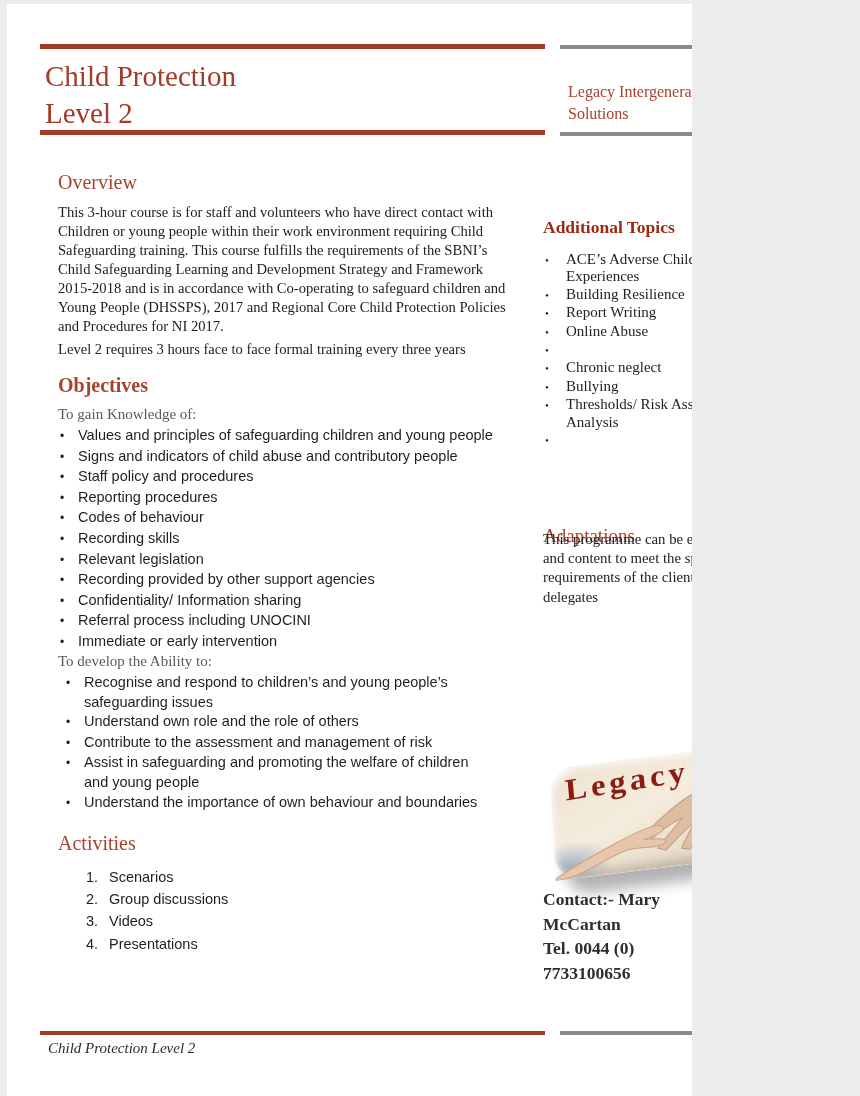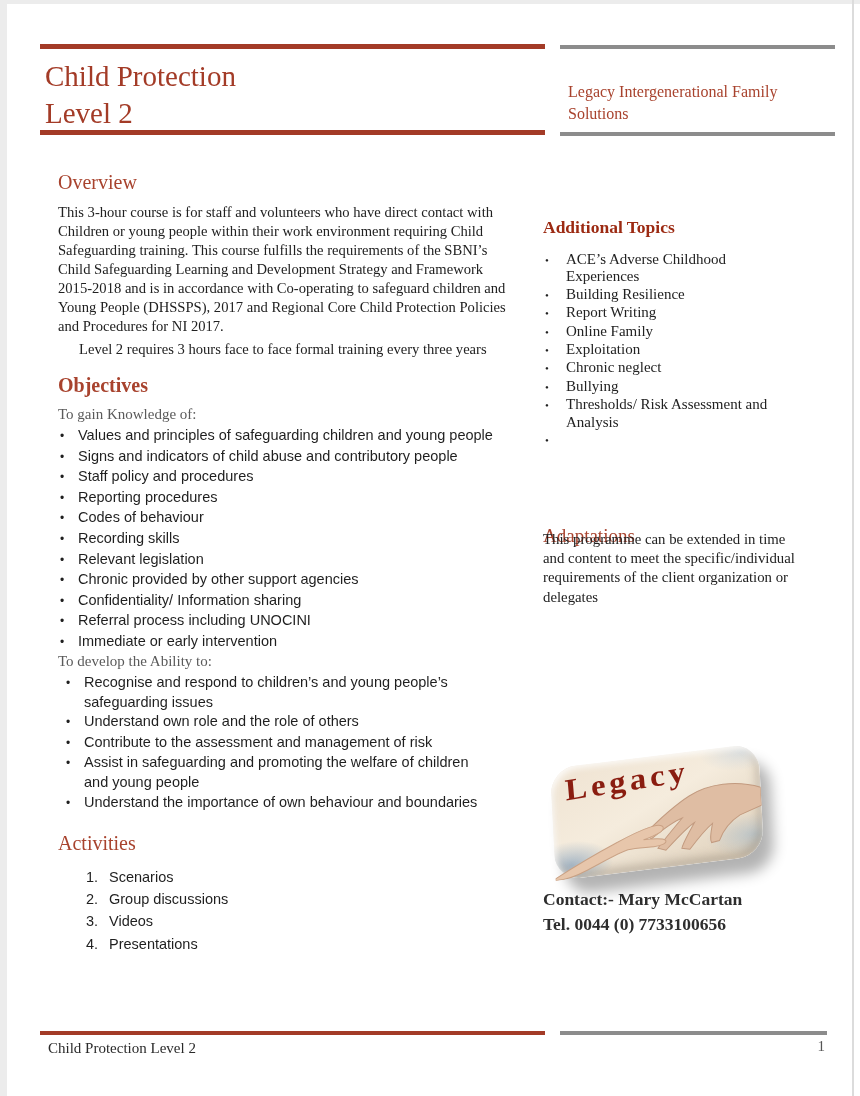--- a/index.html
+++ b/index.html
@@ -1,18 +1,18 @@
 <!DOCTYPE html>
 <html><head>
 <meta charset="utf-8">
 <style>
   * { margin:0; padding:0; box-sizing:border-box; }
   html,body { width:860px; height:1096px; }
   body { background:#ececec; font-family:"Liberation Serif", serif; }
-  .page { position:absolute; left:0; top:0; width:860px; height:1096px; background:#ffffff; overflow:hidden; }
+  .page { position:absolute; left:0; top:0; width:692px; height:1096px; background:#ffffff; overflow:hidden; }
   .edge-left  { position:absolute; left:0; top:0; width:7px; height:1096px; background:#ececec; }
   .edge-top   { position:absolute; left:0; top:0; width:860px; height:4px; background:#ececec; }
   .edge-right { position:absolute; left:852px; top:0; width:2px; height:1096px; background:#dcdcdc; }
 
   .rule { position:absolute; }
   .rule.red  { background:#A33B27; }
   .rule.gray { background:#8C8C8C; }
   .r-top-left  { left:40px; top:44px;  width:505px; height:5px; }
   .r-top-right { left:560px; top:45px; width:275px; height:4px; }
   .r-mid-left  { left:40px; top:130px; width:505px; height:5px; }
@@ -20,21 +20,21 @@
   .r-bot-left  { left:40px; top:1031px; width:505px; height:4px; }
   .r-bot-right { left:560px; top:1031px; width:267px; height:4px; }
 
   .doc-title { position:absolute; left:45px; top:58px; font-size:29px; line-height:37px; color:#A33B27; }
   .brand { position:absolute; left:568px; top:81px; width:250px; font-size:16px; line-height:22px; color:#A8422D; }
 
   .h-red { font-size:20px; color:#A8432E; font-weight:normal; }
 
   .sec-overview-h  { position:absolute; left:58px; top:171px; }
   .sec-overview-p  { position:absolute; left:58px; top:203px; width:455px; font-size:14.6px; line-height:19px; color:#212121; }
-  .sec-overview-n  { position:absolute; left:58px; top:340px; width:455px; font-size:14.6px; line-height:18.6px; color:#212121;margin-left:21px; }
+  .sec-overview-n  { position:absolute; left:58px; top:340px; width:455px; font-size:14.6px; line-height:18.6px; color:#212121; }
 
   .sec-objectives-h { position:absolute; left:58px; top:374px;font-weight:bold; }
   .lbl-gray { position:absolute; left:58px; font-size:15px; color:#5A5A5A; }
   .lbl-knowledge { top:406px; }
   .lbl-ability   { top:653px; }
 
   .list-sans { position:absolute; left:60px; width:452px; }
   .list-knowledge { top:426px; }
   .list-ability   { top:673px; left:66px; width:430px; }
   .list-sans .li { display:flex; font-family:"Liberation Sans", sans-serif; font-size:14.5px; line-height:19.6px; color:#1f1f1f; }
@@ -71,21 +71,21 @@
   .logo-word {
     position:absolute; left:14px; top:2px; width:190px;
     font-family:"Liberation Serif", serif; font-weight:bold;
     font-size:33px; letter-spacing:4px; color:#8A1D10;
     transform: rotate(-2deg) scaleY(0.92);
   }
   .logo-hands { position:absolute; left:0; top:26px; width:210px; height:86px; }
 
   .contact { position:absolute; left:543px; top:887px; font-size:17.5px; line-height:24.5px; font-weight:bold; color:#2E2E2E; }
 
-  .footer-text { position:absolute; left:48px; top:1040px; font-size:15px; color:#2a2a2a; }
+  .footer-text { position:absolute; left:48px; top:1040px; font-size:15px; color:#2a2a2a;font-style:italic; }
   .page-num { position:absolute; left:760px; top:1038px; width:65px; text-align:right; font-size:15px; color:#555; }
 </style>
 </head>
 <body>
 
 <div class="page">
 
   <div class="edge-left"></div>
   <div class="edge-top"></div>
   <div class="edge-right"></div>
@@ -134,21 +134,21 @@
       <div class="li">
       <span class="blt">•</span>
       <span class="txt">Recording skills</span>
     </div>
       <div class="li">
       <span class="blt">•</span>
       <span class="txt">Relevant legislation</span>
     </div>
       <div class="li">
       <span class="blt">•</span>
-      <span class="txt">Chronic provided by other support agencies</span>
+      <span class="txt">Recording provided by other support agencies</span>
     </div>
       <div class="li">
       <span class="blt">•</span>
       <span class="txt">Confidentiality/ Information sharing</span>
     </div>
       <div class="li">
       <span class="blt">•</span>
       <span class="txt">Referral process including UNOCINI</span>
     </div>
       <div class="li">
@@ -216,25 +216,24 @@
       <div class="li">
       <span class="blt">•</span>
       <span class="txt">Building Resilience</span>
     </div>
       <div class="li">
       <span class="blt">•</span>
       <span class="txt">Report Writing</span>
     </div>
       <div class="li">
       <span class="blt">•</span>
-      <span class="txt">Online Family</span>
-    </div>
-      <div class="li">
-      <span class="blt">•</span>
-      <span class="txt">Exploitation</span>
+      <span class="txt">Online Abuse</span>
+    </div>
+      <div class="li">
+      <span class="blt">•</span>
     </div>
       <div class="li">
       <span class="blt">•</span>
       <span class="txt">Chronic neglect</span>
     </div>
       <div class="li">
       <span class="blt">•</span>
       <span class="txt">Bullying</span>
     </div>
       <div class="li">

